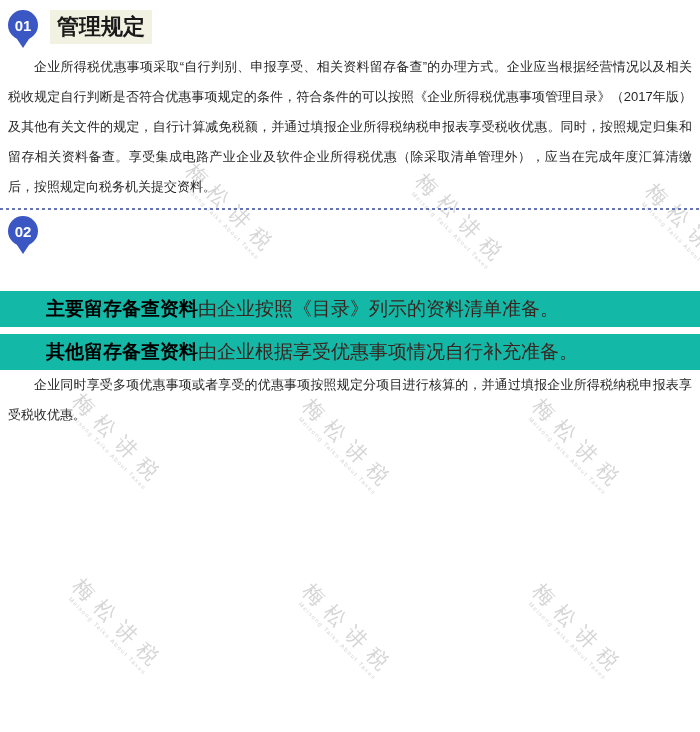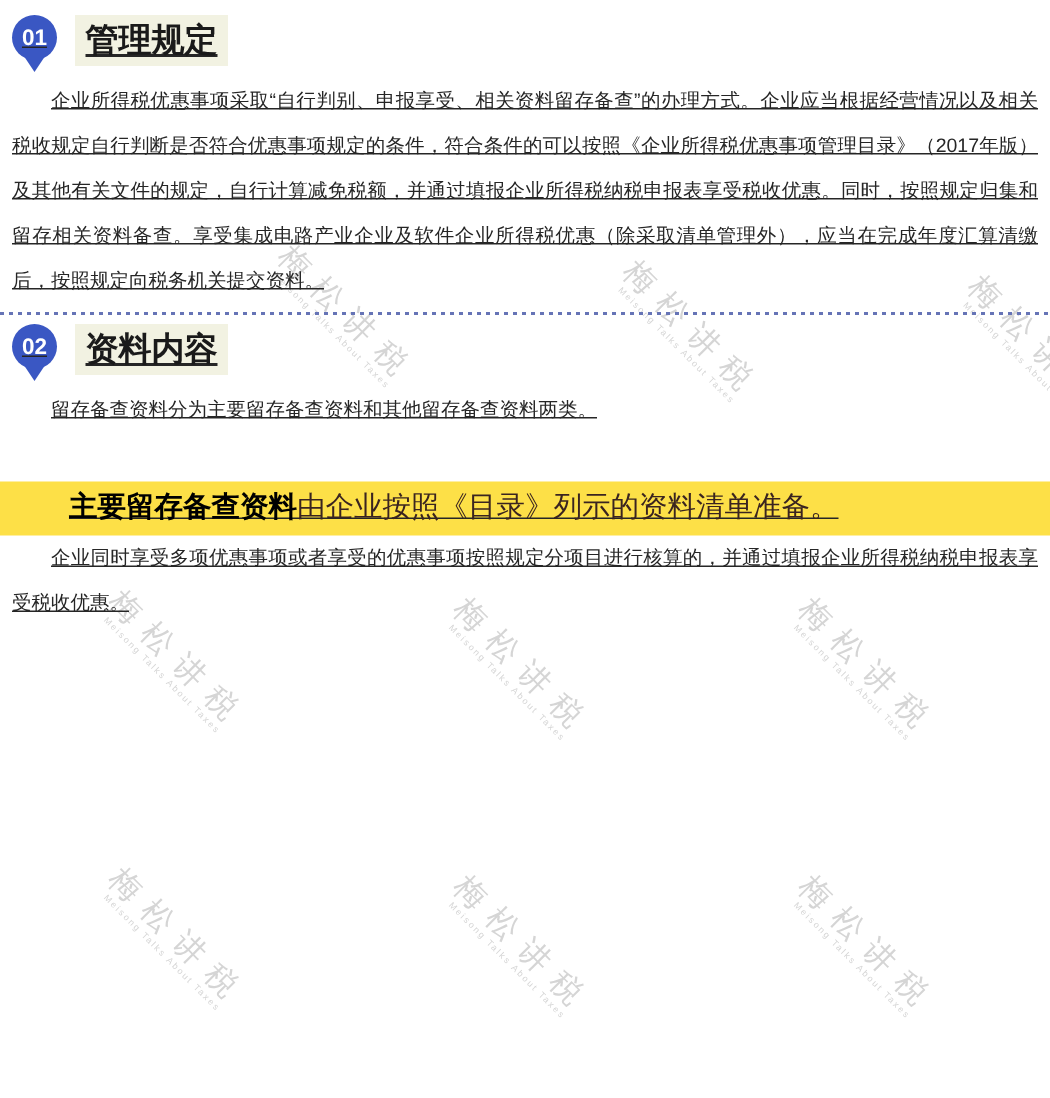--- a/index.html
+++ b/index.html
@@ -12,21 +12,21 @@
     color:#262626;
   }
   .wm-layer{position:absolute;inset:0;z-index:0;pointer-events:none;}
   .wm{
     position:absolute;width:140px;
     transform:rotate(45deg);
     color:#b3b3b3;opacity:.55;text-align:center;
   }
   .wm-chars{display:block;font-size:21px;letter-spacing:9px;white-space:nowrap;}
   .wm-en{display:block;font-size:6px;letter-spacing:1.4px;margin-top:-1px;white-space:nowrap;}
-  .content{position:relative;z-index:1;padding:0 8px;text-decoration:underline;}
+  .content{position:relative;z-index:1;padding:0 8px;}
   .sec-header{display:flex;align-items:flex-start;margin:8px 0 0;height:44px;}
   .pin{
     position:relative;width:30px;height:30px;margin-top:2px;
     background:#3a57c3;border-radius:50%;
     color:#ffffff;font-size:15px;font-weight:bold;
     display:flex;align-items:center;justify-content:center;
     flex:0 0 auto;
   }
   .pin::after{
     content:"";position:absolute;top:26px;left:50%;
@@ -47,21 +47,21 @@
   .p2{margin-top:26px;}
   .divider{
     height:2px;margin:6px -8px 0;
     background-image:repeating-linear-gradient(90deg,#6674b6 0 3px,transparent 3px 6px);
   }
   .sec2-header{margin-top:4px;}
   .p3{margin-top:6px;}
   .p4{margin-top:24px;}
   .lead{font-weight:bold;color:#000000;}
   .hl{
-    background:#fde047;
+    background:#14b8a6;
     margin:33px -8px 0;padding:7px 8px;
   }
   .hl.second{margin-top:7px;}
   .hl p{
     margin:0;font-size:19px;line-height:22px;
     text-indent:2em;color:#3a2420;
   }
   .p5{margin-top:40px;}
 </style>
 </head>
@@ -119,27 +119,28 @@
 
     <p class="body p1">企业所得税优惠事项采取“自行判别、申报享受、相关资料留存备查”的办理方式。企业应当根据经营情况以及相关税收规定自行判断是否符合优惠事项规定的条件，符合条件的可以按照《企业所得税优惠事项管理目录》（2017年版）及其他有关文件的规定，自行计算减免税额，并通过填报企业所得税纳税申报表享受税收优惠。同时，按照规定归集和留存相关资料备查。享受集成电路产业企业及软件企业所得税优惠（除采取清单管理外），应当在完成年度汇算清缴后，按照规定向税务机关提交资料。</p>
 
 
     <div class="divider"></div>
 
     <div class="sec-header sec2-header">
       <div class="pin">
         <span>02</span>
       </div>
-      <div class="sec-title">资料内容</div>
     </div>
 
 
-    <p class="body p4">留存备查资料分为主要留存备查资料和其他留存备查资料两类。</p>
 
     <div class="hl">
       <p><span class="lead">主要留存备查资料</span><span>由企业按照《目录》列示的资料清单准备。</span></p>
     </div>
 
+    <div class="hl second">
+      <p><span class="lead">其他留存备查资料</span><span>由企业根据享受优惠事项情况自行补充准备。</span></p>
+    </div>
 
     <p class="body p5">企业同时享受多项优惠事项或者享受的优惠事项按照规定分项目进行核算的，并通过填报企业所得税纳税申报表享受税收优惠。</p>
 
   </div>
 </div>
 
 </body></html>

